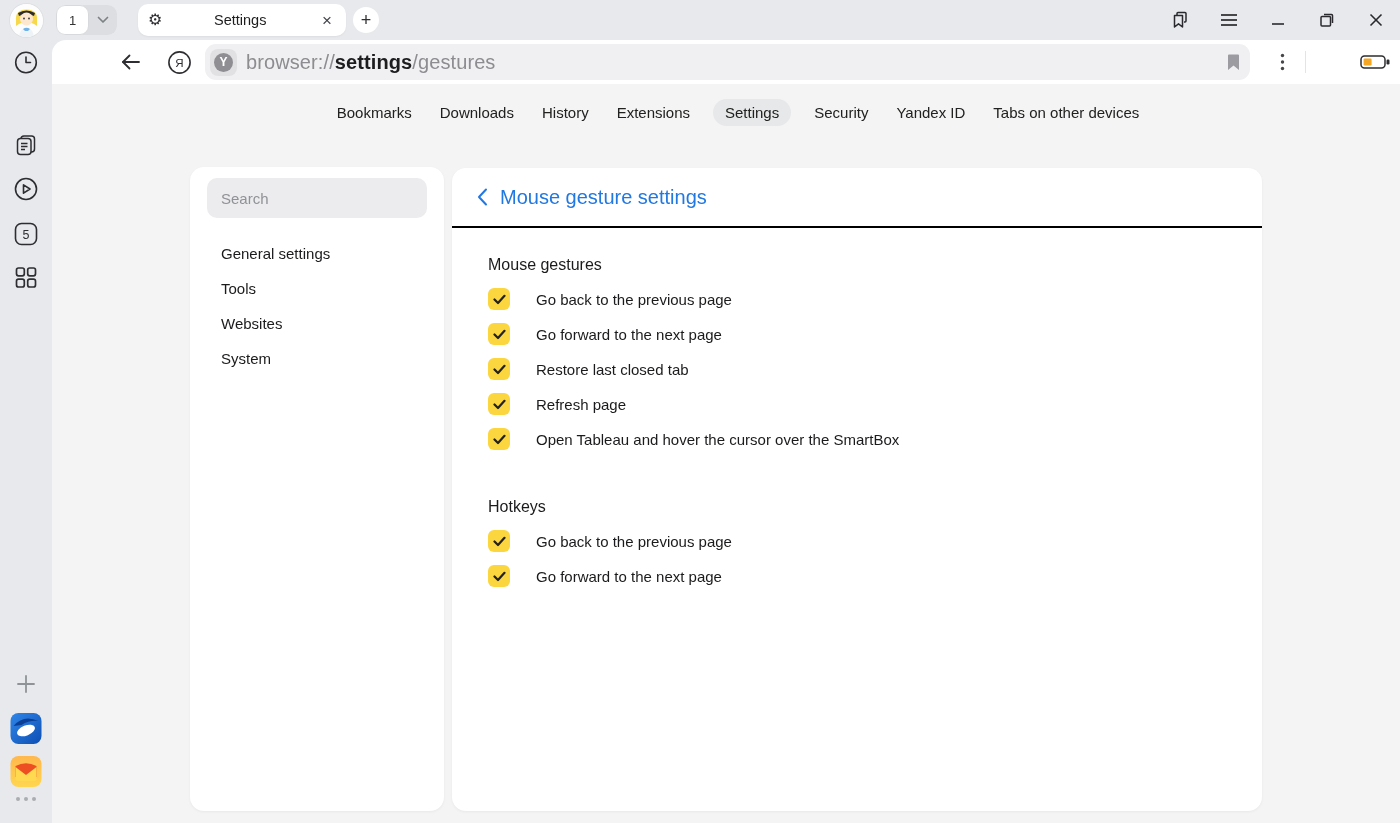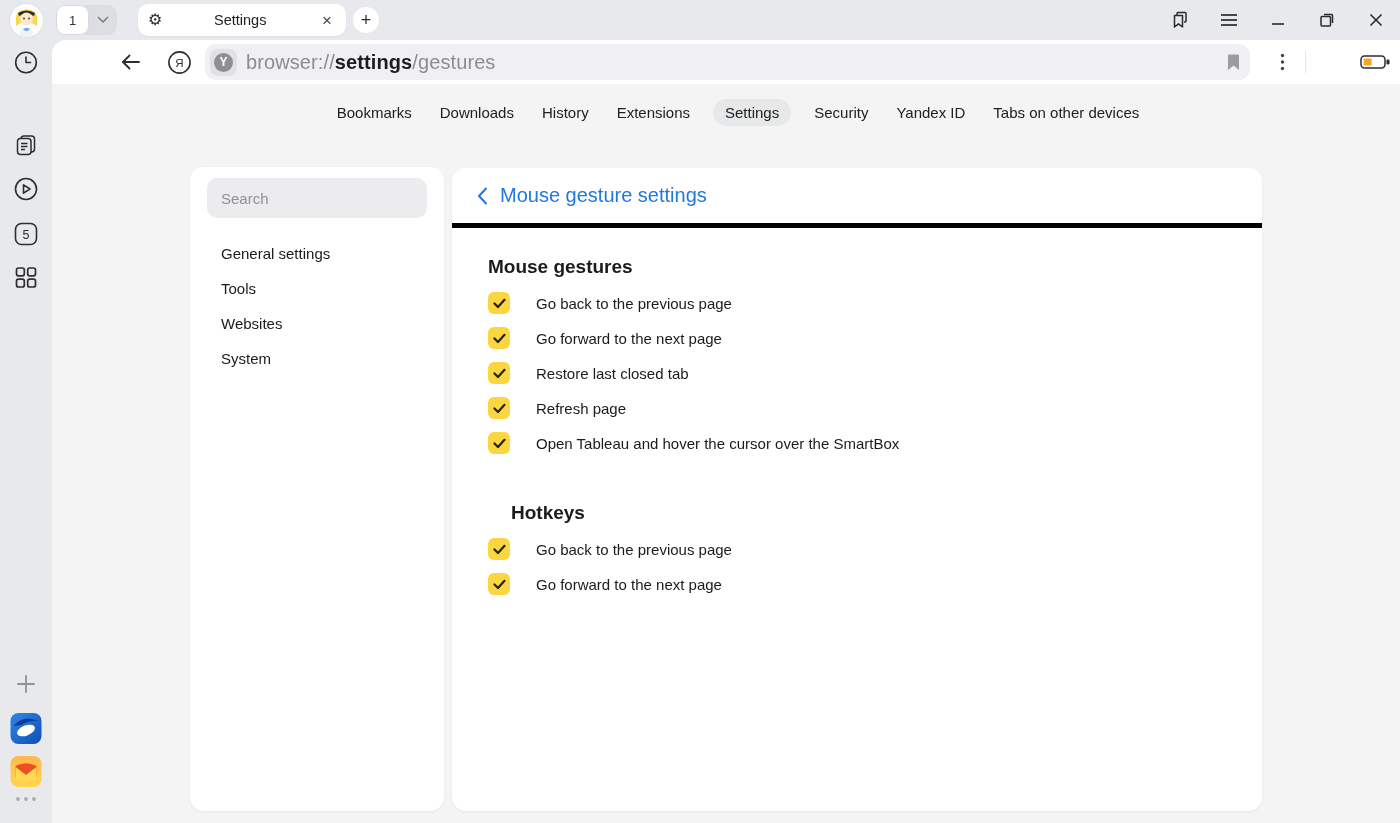--- a/index.html
+++ b/index.html
@@ -60,27 +60,27 @@
   .card-left { left:138px; top:83px; width:254px; height:644px; padding:11px 17px; }
   .search { width:100%; height:40px; background:#ececee; border:none; outline:none; border-radius:10px;
             padding:0 14px; font-size:15px; font-family:"Liberation Sans",sans-serif; color:#1d1d1f; }
   .search::placeholder { color:#8f9296; }
   .snav { margin-top:18px; }
   .snav-item { height:35px; display:flex; align-items:center; padding-left:14px; font-size:15px;
                color:#1b1b1d; border-radius:8px; cursor:default; }
 
   .card-main { left:400px; top:84px; width:810px; height:643px; }
   .mhead { height:60px; display:flex; align-items:center; padding:0 20px;
-           border-bottom:5px solid #000000; }
+           border-bottom:2px solid #000000; }
   .mhead .backc { width:24px; height:24px; display:flex; align-items:center; justify-content:center;
                   margin-left:-2px; }
   .mtitle { font-size:20px; color:#2178e0; font-weight:500; margin-left:6px; }
   .mbody { padding:28px 36px 0 36px; }
-  .sechead { font-size:19px; font-weight:bold; color:#1b1b1d; margin-bottom:14px; }
-  .sec2 { margin-top:48px;margin-left:23px; }
+  .sechead { font-size:16px; font-weight:normal; color:#1b1b1d; margin-bottom:14px; }
+  .sec2 { margin-top:48px; }
   .crow { display:flex; align-items:center; height:22px; margin-bottom:13px; }
   .cbox { width:22px; height:22px; background:#fbd63e; border-radius:6px; display:flex;
           align-items:center; justify-content:center; flex:0 0 22px; }
   .clabel { margin-left:26px; font-size:15px; color:#1b1b1d; }
 
   svg { display:block; }
 </style>
 </head>
 <body>
 

